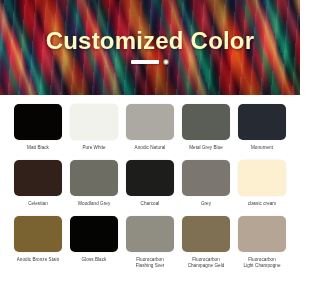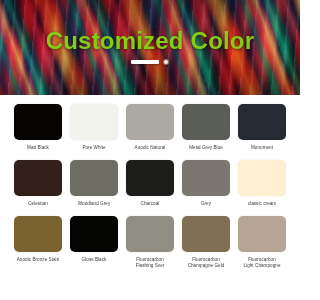--- a/index.html
+++ b/index.html
@@ -58,21 +58,21 @@
   }
   .l5{
     background:
       linear-gradient(178deg, rgba(0,0,0,.10) 0%, rgba(0,0,0,0) 35%,
                               rgba(0,0,0,0) 70%, rgba(0,0,0,.14) 100%);
   }
 
   .banner-title{
     position:absolute;left:0;right:0;top:27px;
     text-align:center;
-    color:#84cc16;
+    color:#fef9c3;
     font-size:24px;
     font-weight:bold;
     letter-spacing:.2px;
     text-shadow:0 1px 3px rgba(0,0,0,.45), 0 0 10px rgba(0,0,0,.25);
     z-index:5;
   }
   .banner-divider{
     position:absolute;left:0;right:0;top:59px;
     display:flex;align-items:center;justify-content:center;gap:4px;
     z-index:5;

